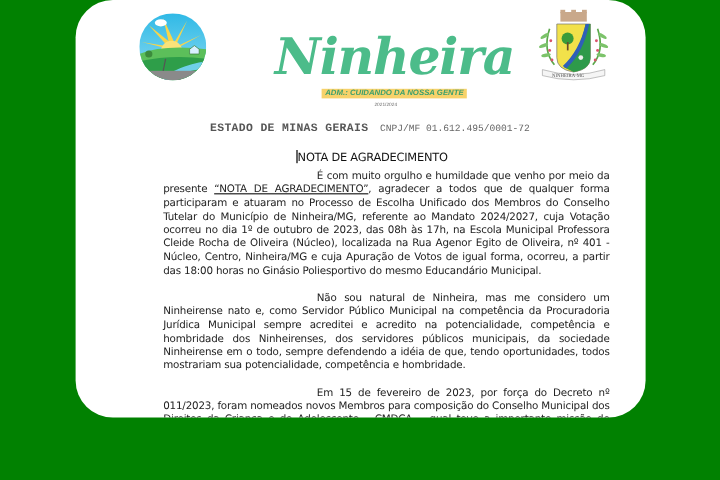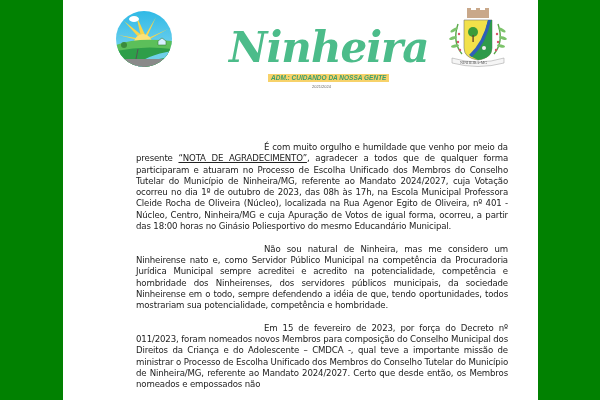--- a/index.html
+++ b/index.html
@@ -3,22 +3,22 @@
   <meta charset="utf-8">
   <style>
     html, body { margin: 0; padding: 0; }
     body {
       width: 600px; height: 400px; overflow: hidden;
       background: #018101;
       position: relative;
       font-family: "DejaVu Sans", sans-serif;
     }
     .page {
-      position: absolute; left: 63px; top: 0; width: 475px; height: 400px;
-      background: #ffffff; overflow: hidden;
+      position: absolute; left: 63px; top: 0; width: 475px; height: 348px;
+      background: #ffffff; overflow: hidden; border-radius: 31px;
     }
     
     .logo-left {
       position: absolute; left: 53px; top: 11px; width: 56px; height: 56px;
       border-radius: 50%; overflow: hidden;
     }
     .logo-center {
       position: absolute; left: 160px; top: 20px; width: 170px; height: 70px;
     }
     .logo-center .pref {
@@ -145,21 +145,28 @@
         <circle cx="59" cy="26" r="1.2"></circle>
           <circle cx="60" cy="34" r="1.2"></circle>
           <circle cx="58" cy="42" r="1.2"></circle>
       </g>
 
       <path d="M14 50 Q40 58 66 50 L66 55 Q40 62 14 55 Z" fill="#f5f5f5" stroke="#999" stroke-width="0.5"></path>
     </svg>
     <span class="label">NINHEIRA-MG</span>
   </div>
 
+  <div class="state-line">
+    <span class="state">ESTADO DE MINAS GERAIS</span>
+    <span class="cnpj">CNPJ/MF 01.612.495/0001-72</span>
+  </div>
 
+  <div class="doc-title">
+    <span class="caret"></span><span>NOTA DE AGRADECIMENTO</span>
+  </div>
 
   <div class="body-text">
     <p><span>É com muito orgulho e humildade que venho por meio da presente </span><strong><u>“NOTA DE AGRADECIMENTO”</u></strong><span>, agradecer a todos que de qualquer forma participaram e atuaram no Processo de Escolha Unificado dos Membros do Conselho Tutelar do Município de Ninheira/MG, referente ao Mandato 2024/2027, cuja Votação ocorreu no dia 1º de outubro de 2023, das 08h às 17h, na Escola Municipal Professora Cleide Rocha de Oliveira (Núcleo), localizada na Rua Agenor Egito de Oliveira, nº 401 - Núcleo, Centro, Ninheira/MG e cuja Apuração de Votos de igual forma, ocorreu, a partir das 18:00 horas no Ginásio Poliesportivo do mesmo Educandário Municipal.</span></p>
     <p>Não sou natural de Ninheira, mas me considero um Ninheirense nato e, como Servidor Público Municipal na competência da Procuradoria Jurídica Municipal sempre acreditei e acredito na potencialidade, competência e hombridade dos Ninheirenses, dos servidores públicos municipais, da sociedade Ninheirense em o todo, sempre defendendo a idéia de que, tendo oportunidades, todos mostrariam sua potencialidade, competência e hombridade.</p>
     <p>Em 15 de fevereiro de 2023, por força do Decreto nº 011/2023, foram nomeados novos Membros para composição do Conselho Municipal dos Direitos da Criança e do  Adolescente – CMDCA -, qual teve a importante missão de ministrar o Processo de Escolha Unificado dos Membros do Conselho Tutelar do Município de Ninheira/MG, referente ao Mandato 2024/2027. Certo que desde então, os Membros nomeados e empossados não</p>
   </div>
 
 </div>
 
 </body></html>

